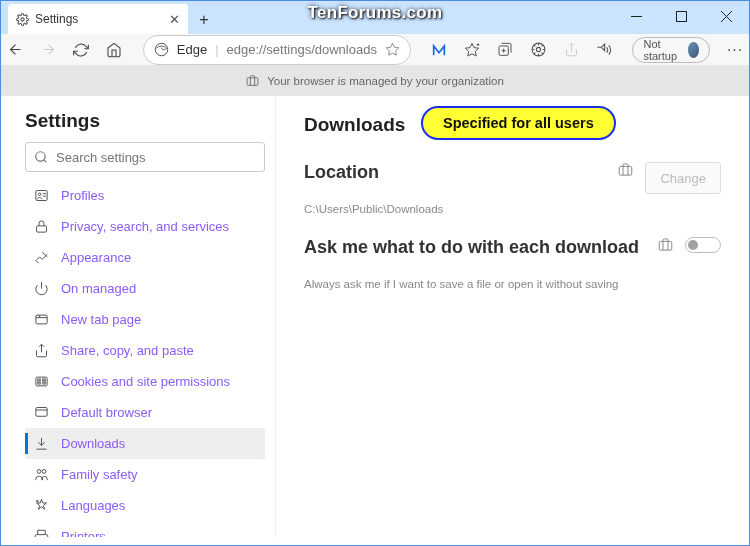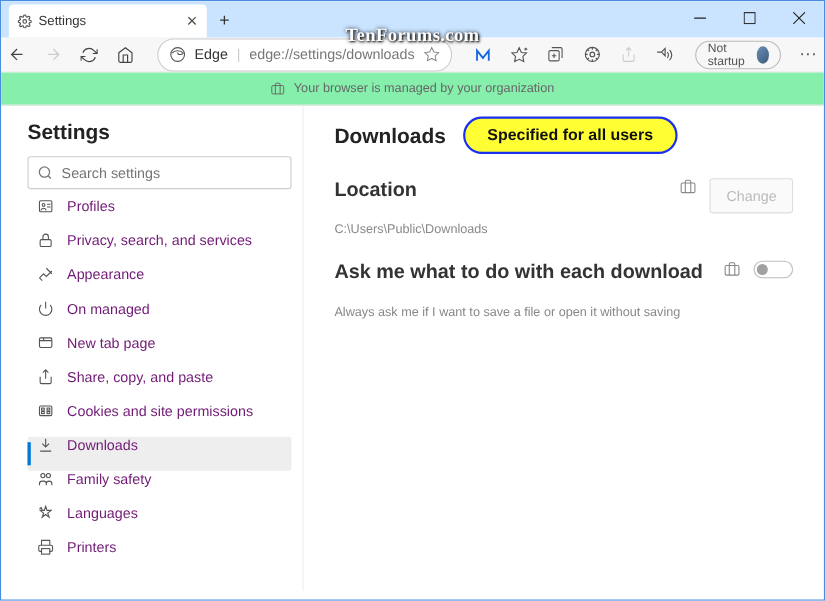--- a/index.html
+++ b/index.html
@@ -13,43 +13,43 @@
 .toolbar{height:32px;background:#f7f7f7;border-bottom:1px solid #e6e6e6;display:flex;align-items:center;padding:0 6px;gap:16px}
 .tbtn{width:32px;height:32px;display:flex;align-items:center;justify-content:center;color:#555;border-radius:2px}
 .tbtn.dis{color:#bbb}
 .addr{flex:1;height:30px;background:#fff;border:1px solid #ccc;border-radius:15px;display:flex;align-items:center;padding:0 10px;gap:8px;font-size:13px;color:#555;margin:0 4px}
 .addr .sep{color:#ccc}
 .addr .url{color:#777}
 .addr .pre{color:#333;font-weight:500}
 .addr .star{margin-left:auto;color:#888}
 .sync{height:26px;border:1px solid #bbb;border-radius:13px;padding:0 10px;display:flex;align-items:center;gap:6px;font-size:11px;color:#555;margin-left:4px}
 .avatar{width:16px;height:16px;border-radius:50%;background:linear-gradient(135deg,#6b8fb5,#3d5a7a)}
-.orgbar{height:30px;background:#86efac;border-bottom:1px solid #e8e8e8;display:flex;align-items:center;justify-content:center;gap:8px;font-size:11.5px;color:#666}
+.orgbar{height:30px;background:#e5e5e5;border-bottom:1px solid #e8e8e8;display:flex;align-items:center;justify-content:center;gap:8px;font-size:11.5px;color:#666}
 .content{display:flex;height:calc(546px - 33px - 40px - 30px - 2px)}
 .sidebar{width:275px;padding:14px 10px 10px 24px;border-right:1px solid #eee;overflow:hidden}
 .sidebar h1{font-size:19px;font-weight:600;color:#222;margin-bottom:10px}
 .search{display:flex;align-items:center;border:1px solid #ccc;border-radius:3px;height:30px;padding:0 8px;gap:8px;margin-bottom:8px}
 .search input{border:none;outline:none;font-size:13px;flex:1;background:transparent}
 .menu{list-style:none}
-.menu li{display:flex;height:31px;padding:0 8px;gap:12px;font-size:13px;color:#701a75;border-radius:2px;position:relative}
+.menu li{display:flex;align-items:center;height:31px;padding:0 8px;gap:12px;font-size:13px;color:#8b5cf6;border-radius:2px;position:relative}
 .menu li.sel{background:#eee}
 .menu li.sel::before{content:"";position:absolute;left:0;top:5px;bottom:5px;width:3px;background:#0078d4}
 .menu li .ic{width:16px;display:flex;justify-content:center;color:#555}
 .main{flex:1;padding:18px 28px;position:relative}
 .main h2{font-size:19px;font-weight:600;color:#222;margin-bottom:18px}
 .row{display:flex;align-items:flex-start;padding:8px 0 14px 0;gap:12px}
 .row .txt{flex:1}
 .row .lbl{font-size:18px;font-weight:600;color:#333}
 .row .sub{font-size:11.5px;color:#888;margin-top:20px}
 .briefcase{color:#888}
 .chgbtn{border:1px solid #ddd;background:#fafafa;color:#bbb;height:32px;padding:0 14px;font-size:13px;border-radius:3px}
 .toggle{width:36px;height:16px;border:1px solid #888;border-radius:8px;position:relative;background:#fff;opacity:.55}
 .toggle::after{content:"";width:10px;height:10px;border-radius:50%;background:#555;position:absolute;left:2px;top:2px}
 .callout{position:absolute;left:145px;top:10px;background:#ffff33;border:2px solid #1a2ff0;border-radius:18px;padding:7px 20px;font-size:14.5px;font-weight:700;color:#111}
-.watermark{position:absolute;top:21px;left:50%;transform:translateX(-50%);font-family:Liberation Serif, serif;font-size:17px;font-weight:700;color:#fff;text-shadow:0 0 4px rgba(0,0,0,.8),1px 1px 2px rgba(0,0,0,.9);letter-spacing:.3px;pointer-events:none;z-index:99}
+.watermark{position:absolute;top:2px;left:50%;transform:translateX(-50%);font-family:Liberation Sans, sans-serif;font-size:17px;font-weight:700;color:#fff;text-shadow:0 0 4px rgba(0,0,0,.8),1px 1px 2px rgba(0,0,0,.9);letter-spacing:.3px;pointer-events:none;z-index:99}
 svg{display:block}
 </style>
 </head>
 <body>
 
 <div class="watermark">TenForums.com</div>
 
 <div class="titlebar">
   <div class="tab">
     <span>
@@ -246,20 +246,29 @@
             <svg width="15" height="15" viewBox="0 0 24 24" fill="none" stroke="#555" stroke-width="1.6">
               <rect x="3" y="5" width="18" height="14" rx="2"></rect>
               <rect x="6" y="8" width="4" height="3"></rect>
               <rect x="14" y="8" width="4" height="3"></rect>
               <rect x="6" y="13" width="4" height="3"></rect>
               <rect x="14" y="13" width="4" height="3"></rect>
             </svg>
           </span>
           <span>Cookies and site permissions</span>
         </li>
+        <li>
+          <span class="ic">
+            <svg width="15" height="15" viewBox="0 0 24 24" fill="none" stroke="#555" stroke-width="1.6">
+              <rect x="3" y="4" width="18" height="14" rx="2"></rect>
+              <line x1="3" y1="8" x2="21" y2="8"></line>
+            </svg>
+          </span>
+          <span>Default browser</span>
+        </li>
         <li class="sel">
           <span class="ic">
             <svg width="15" height="15" viewBox="0 0 24 24" fill="none" stroke="#555" stroke-width="1.6">
               <path d="M12 3v12m-5-5l5 5 5-5M4 21h16"></path>
             </svg>
           </span>
           <span>Downloads</span>
         </li>
         <li>
           <span class="ic">

